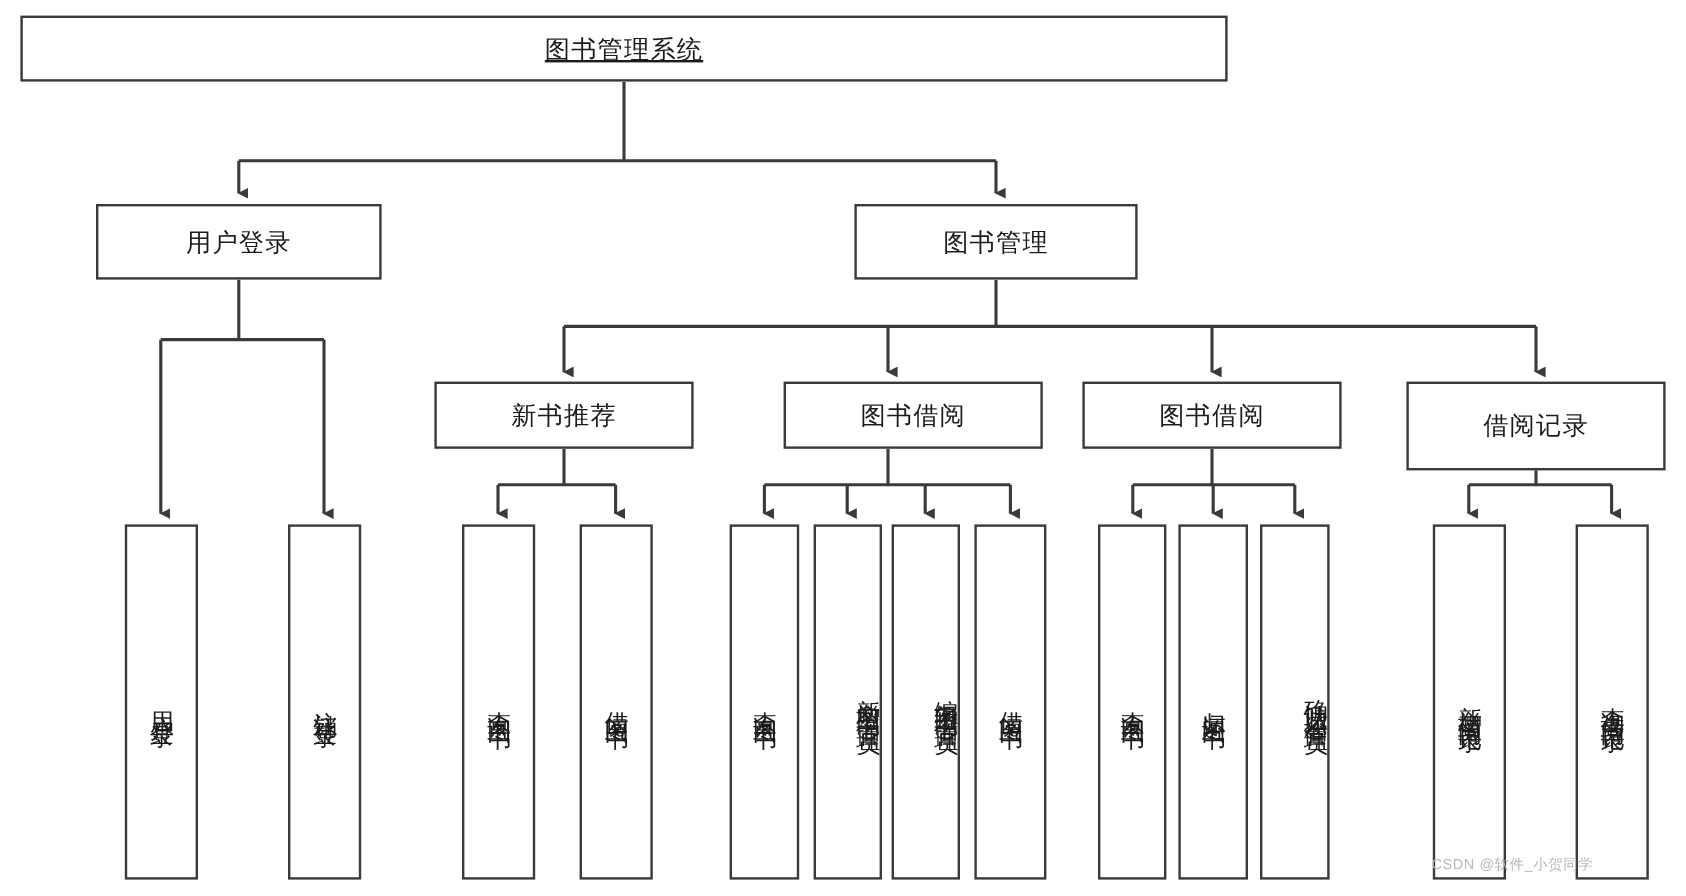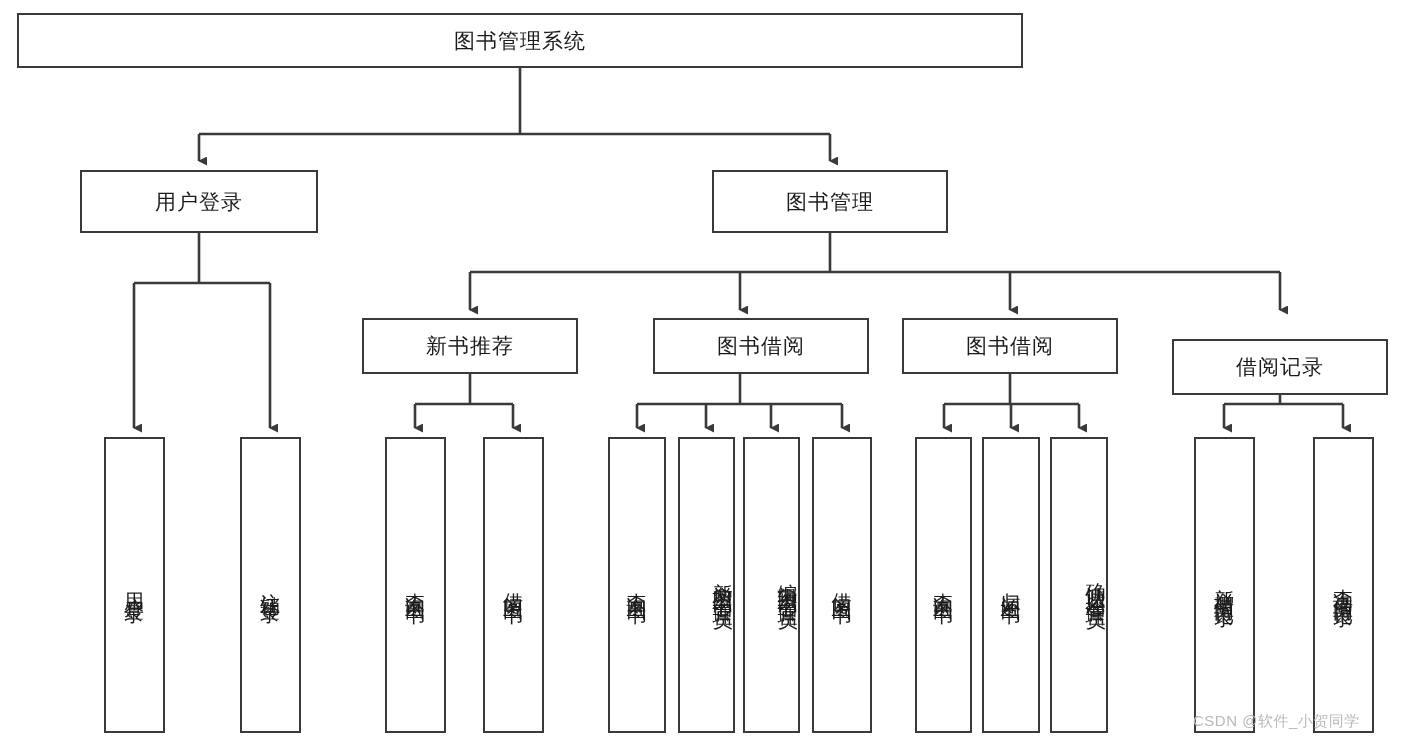--- a/index.html
+++ b/index.html
@@ -37,21 +37,21 @@
     padding:2px 0;
   }
   .node.v.topalign{
     align-items:flex-start;
     justify-content:center;
   }
 
   #watermark{
     position:absolute;
     left:1193px;top:712px;
-    font-size:15px;
+    font-size:12px;
     color:#b9b9b9;
     letter-spacing:0.5px;
     z-index:5;
     white-space:nowrap;
     font-family:"Liberation Sans","DejaVu Sans",sans-serif;
   }
 </style>
 </head>
 <body>
 
@@ -100,33 +100,33 @@
       <path d="M1011,404 L1011,428" marker-end="url(#arw)"></path>
       <path d="M1079,404 L1079,428" marker-end="url(#arw)"></path>
 
       <path d="M1280,374 L1280,404"></path>
       <path d="M1224,404 L1343,404"></path>
       <path d="M1224,404 L1224,428" marker-end="url(#arw)"></path>
       <path d="M1343,404 L1343,428" marker-end="url(#arw)"></path>
     </g>
   </svg>
 
-  <div class="node h" style="left:17px;top:13px;width:1006px;height:55px;">图书管理系统</div>
+  <div class="node h" style="left:17px;top:13px;width:1006px;height:55px;text-decoration:underline;">图书管理系统</div>
 
   <div class="node h" style="left:80px;top:170px;width:238px;height:63px;">用户登录</div>
 
   <div class="node h" style="left:712px;top:170px;width:236px;height:63px;">图书管理</div>
 
   <div class="node h" style="left:362px;top:318px;width:216px;height:56px;">新书推荐</div>
 
   <div class="node h" style="left:632px;top:318px;width:216px;height:56px;margin-left:21px;">图书借阅</div>
 
   <div class="node h" style="left:902px;top:318px;width:216px;height:56px;">图书借阅</div>
 
-  <div class="node h" style="left:1172px;top:318px;width:216px;height:56px;margin-top:21px;">借阅记录</div>
+  <div class="node h" style="left:1172px;top:318px;width:216px;height:74px;">借阅记录</div>
 
   <div class="node v" style="left:104px;top:437px;width:61px;height:296px;">用户登录</div>
 
   <div class="node v" style="left:240px;top:437px;width:61px;height:296px;">注销登录</div>
 
   <div class="node v" style="left:385px;top:437px;width:61px;height:296px;">查询图书</div>
 
   <div class="node v" style="left:483px;top:437px;width:61px;height:296px;">借阅图书</div>
 
   <div class="node v" style="left:608px;top:437px;width:58px;height:296px;">查询图书</div>

